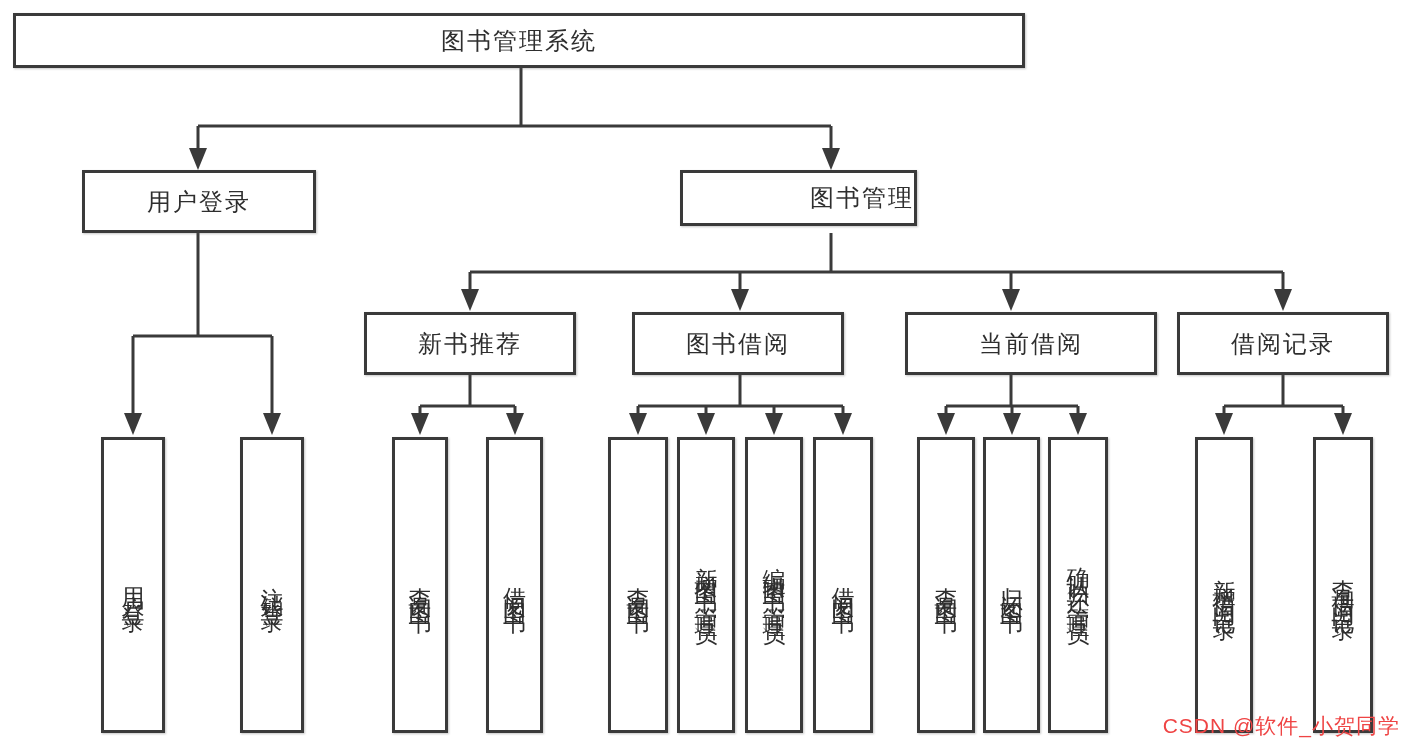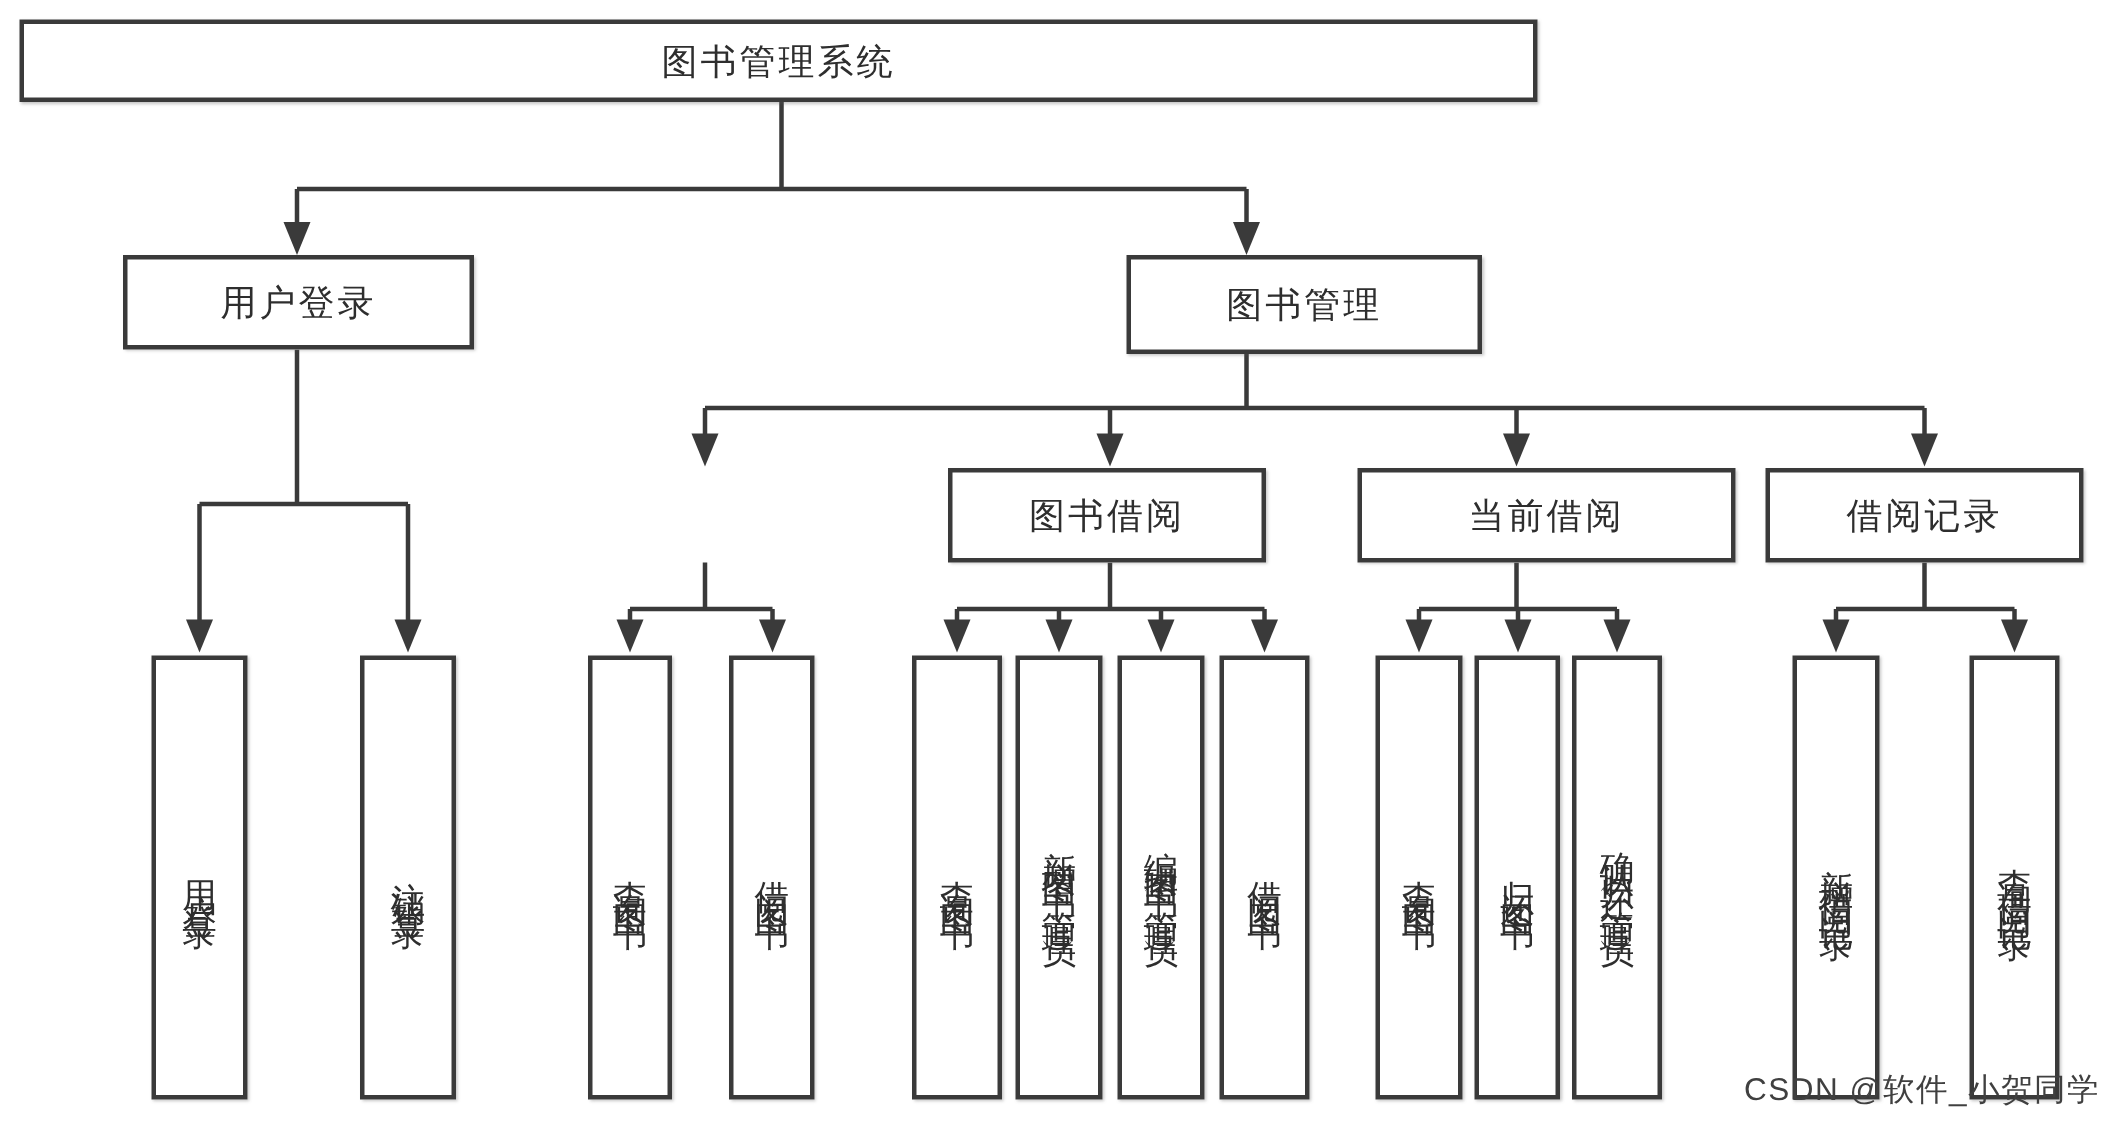--- a/index.html
+++ b/index.html
@@ -40,21 +40,21 @@
     letter-spacing: 8px;
     line-height: 1;
     white-space: nowrap;
     color: #2e2e2e;
   }
   #watermark {
     position: absolute;
     right: 5px;
     bottom: 7px;
     font-size: 21px;
-    color: #404040;
+    color: #ef4444;
     letter-spacing: 1px;
     white-space: nowrap;
     z-index: 5;
   }
 </style>
 </head>
 <body>
 
 <div id="canvas">
 
@@ -96,24 +96,27 @@
     </g>
   </svg>
 
   <div class="node" style="left:13px; top:13px; width:1012px; height:55px;">
     <span class="hlabel">图书管理系统</span>
   </div>
 
   <div class="node" style="left:82px; top:170px; width:234px; height:63px;">
     <span class="hlabel">用户登录</span>
   </div>
-  <div class="node" style="left:751px; top:170px; width:237px; height:66px;">
+  <div class="node" style="left:680px; top:170px; width:237px; height:56px;justify-content:flex-end;">
     <span class="hlabel">图书管理</span>
   </div>
 
+  <div class="node" style="left:364px; top:312px; width:212px; height:63px;">
+    <span class="hlabel">新书推荐</span>
+  </div>
   <div class="node" style="left:632px; top:312px; width:212px; height:63px;">
     <span class="hlabel">图书借阅</span>
   </div>
   <div class="node" style="left:905px; top:312px; width:252px; height:63px;">
     <span class="hlabel">当前借阅</span>
   </div>
   <div class="node" style="left:1177px; top:312px; width:212px; height:63px;">
     <span class="hlabel">借阅记录</span>
   </div>
 

